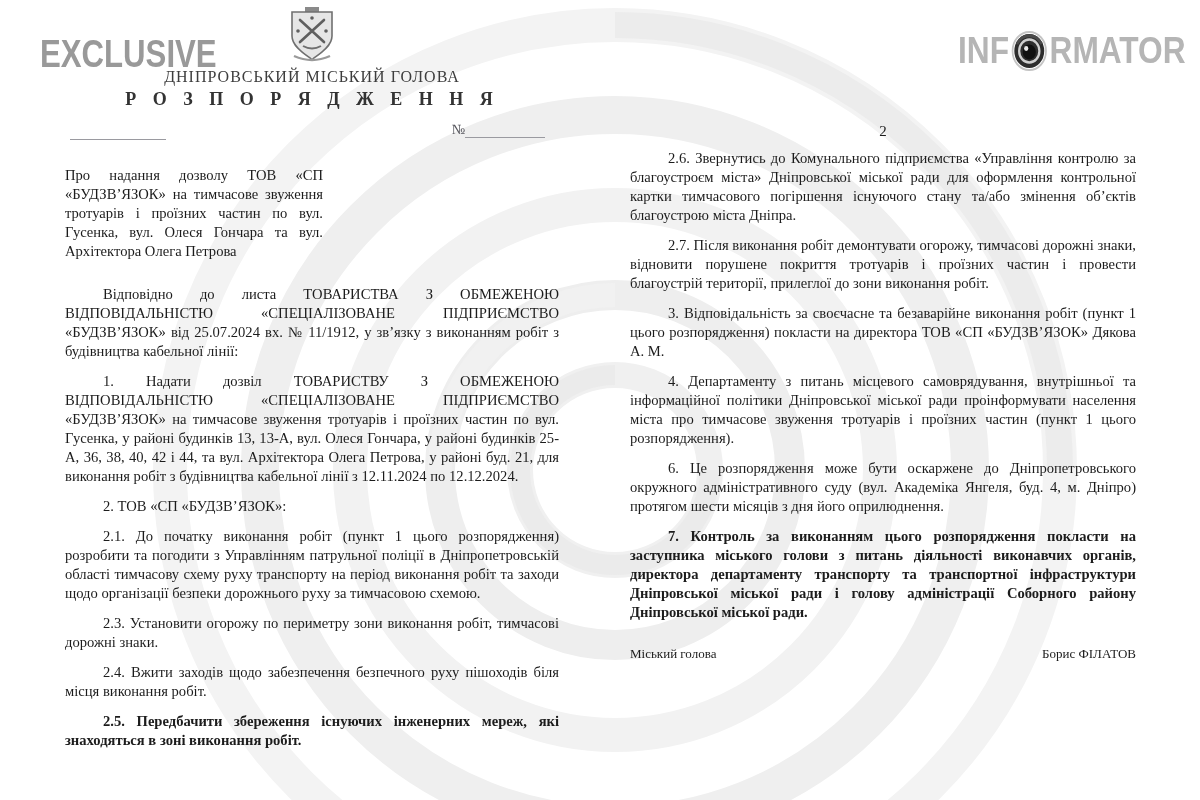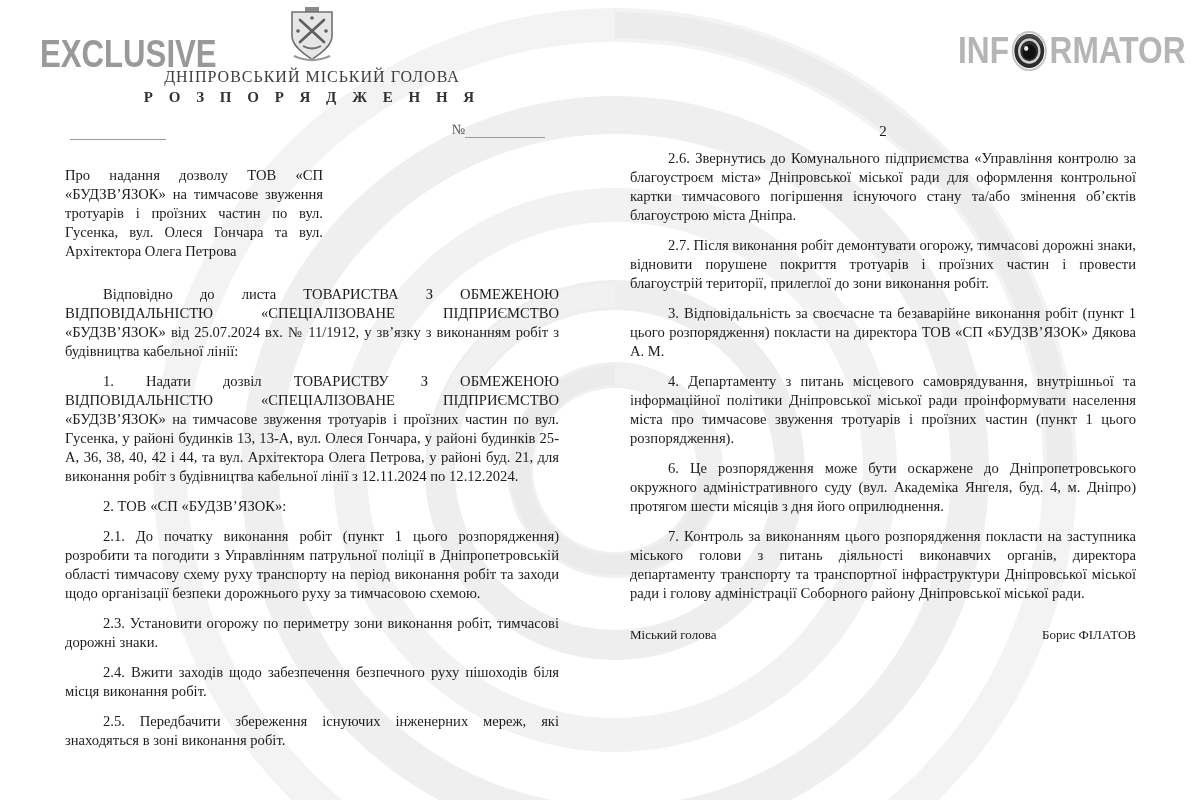--- a/index.html
+++ b/index.html
@@ -37,21 +37,21 @@
   .header {
     position: absolute; left: 112px; top: 6px; width: 400px;
     text-align: center; z-index: 2;
   }
   .emblem { display: inline-block; }
   .org {
     margin-top: 2px; font-size: 16px; letter-spacing: 1px;
     color: #3d3d3d; white-space: nowrap;
   }
   .doctype {
-    margin-top: 3px; font-size: 15px; font-weight: 700;
+    margin-top: 3px; font-size: 18px; font-weight: 700;
     letter-spacing: 6px; color: #333333; white-space: nowrap;
   }
 
   .date-line {
     position: absolute; left: 70px; top: 123px; width: 96px; height: 16px;
     border-bottom: 1.4px solid #9a9aa0; z-index: 2;
   }
   .num-line {
     position: absolute; left: 452px; top: 122px; z-index: 2;
     font-size: 14px; color: #55555c; display: flex; align-items: flex-end;
@@ -66,21 +66,21 @@
   .col1 { left: 65px;  top: 166px; width: 494px; }
   .col2 { left: 630px; top: 122px; width: 506px; }
 
   .subject {
     width: 258px; margin: 0 0 24px 0;
     text-align: justify;
   }
   .para {
     margin: 0 0 11px 0; text-align: justify; text-indent: 38px;
   }
-  .para:last-child { margin-bottom: 0; }
+  .para:last-child { margin-bottom: 0; font-weight: bold; }
 
   .pagenum { text-align: center; font-size: 15px; margin-bottom: 8px; }
 
   .signature {
     margin-top: 22px; display: flex; justify-content: space-between;
     font-size: 13px;
   }
 </style>
 </head>
 <body>

